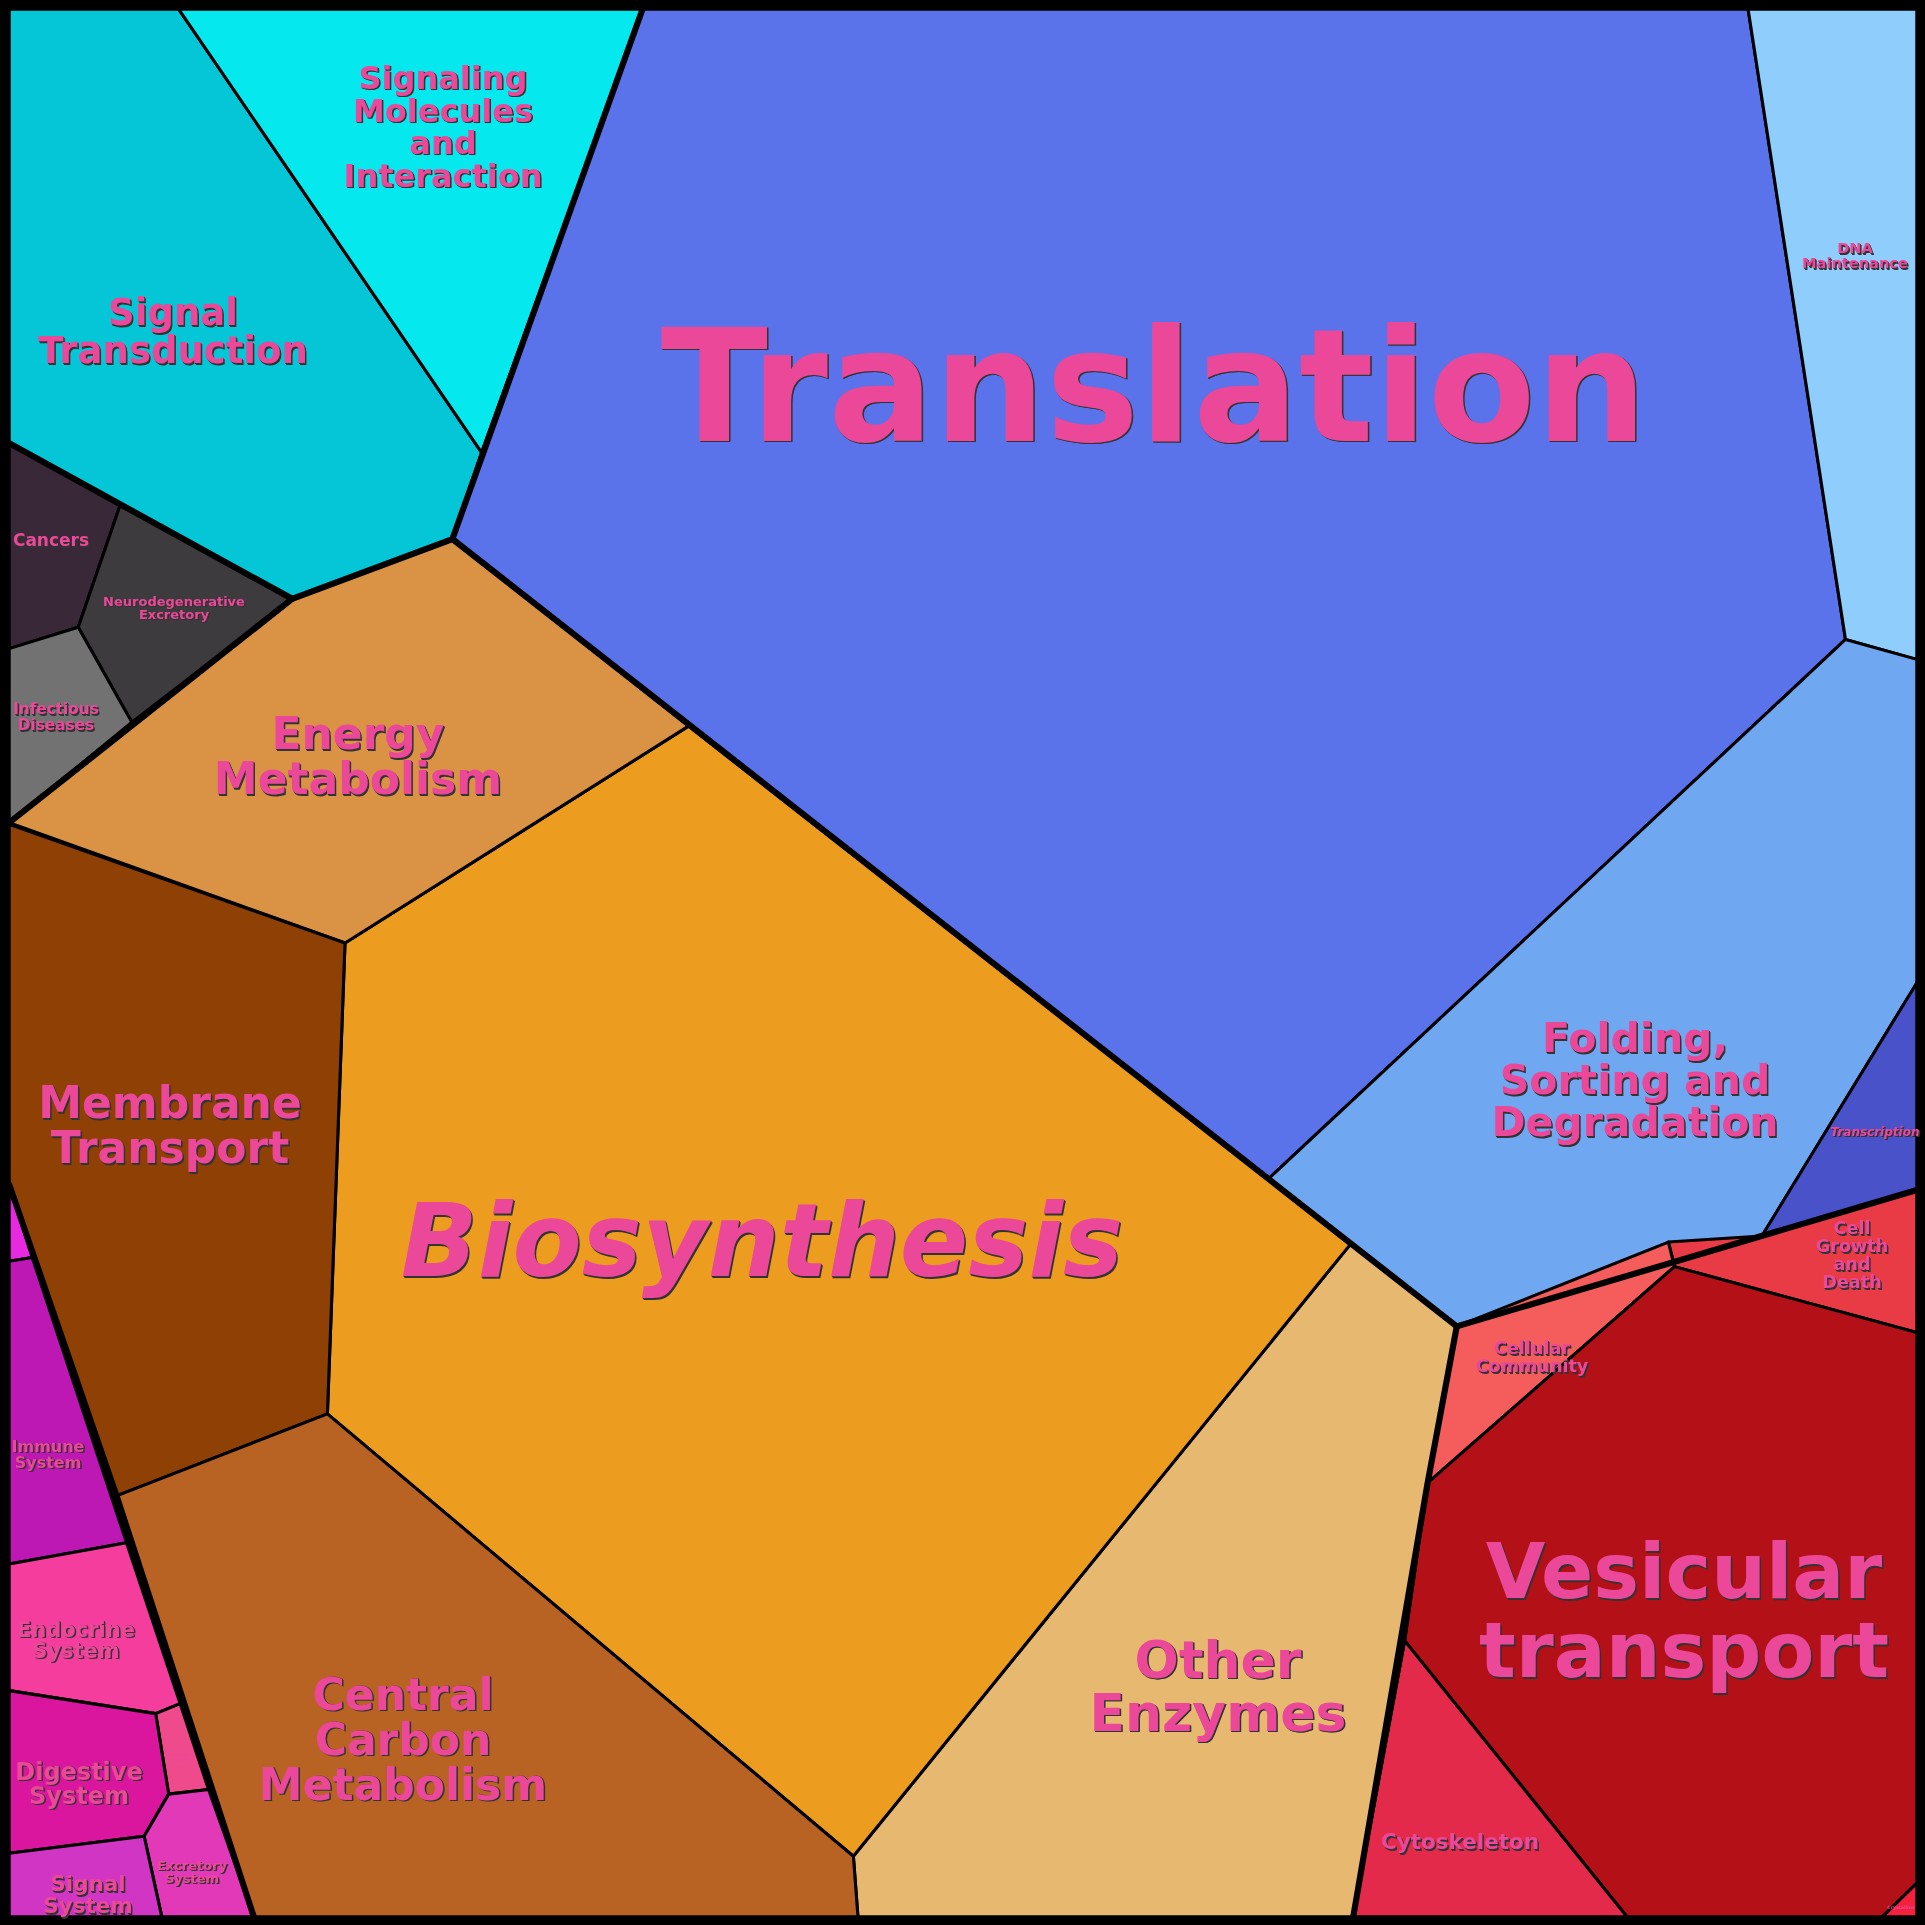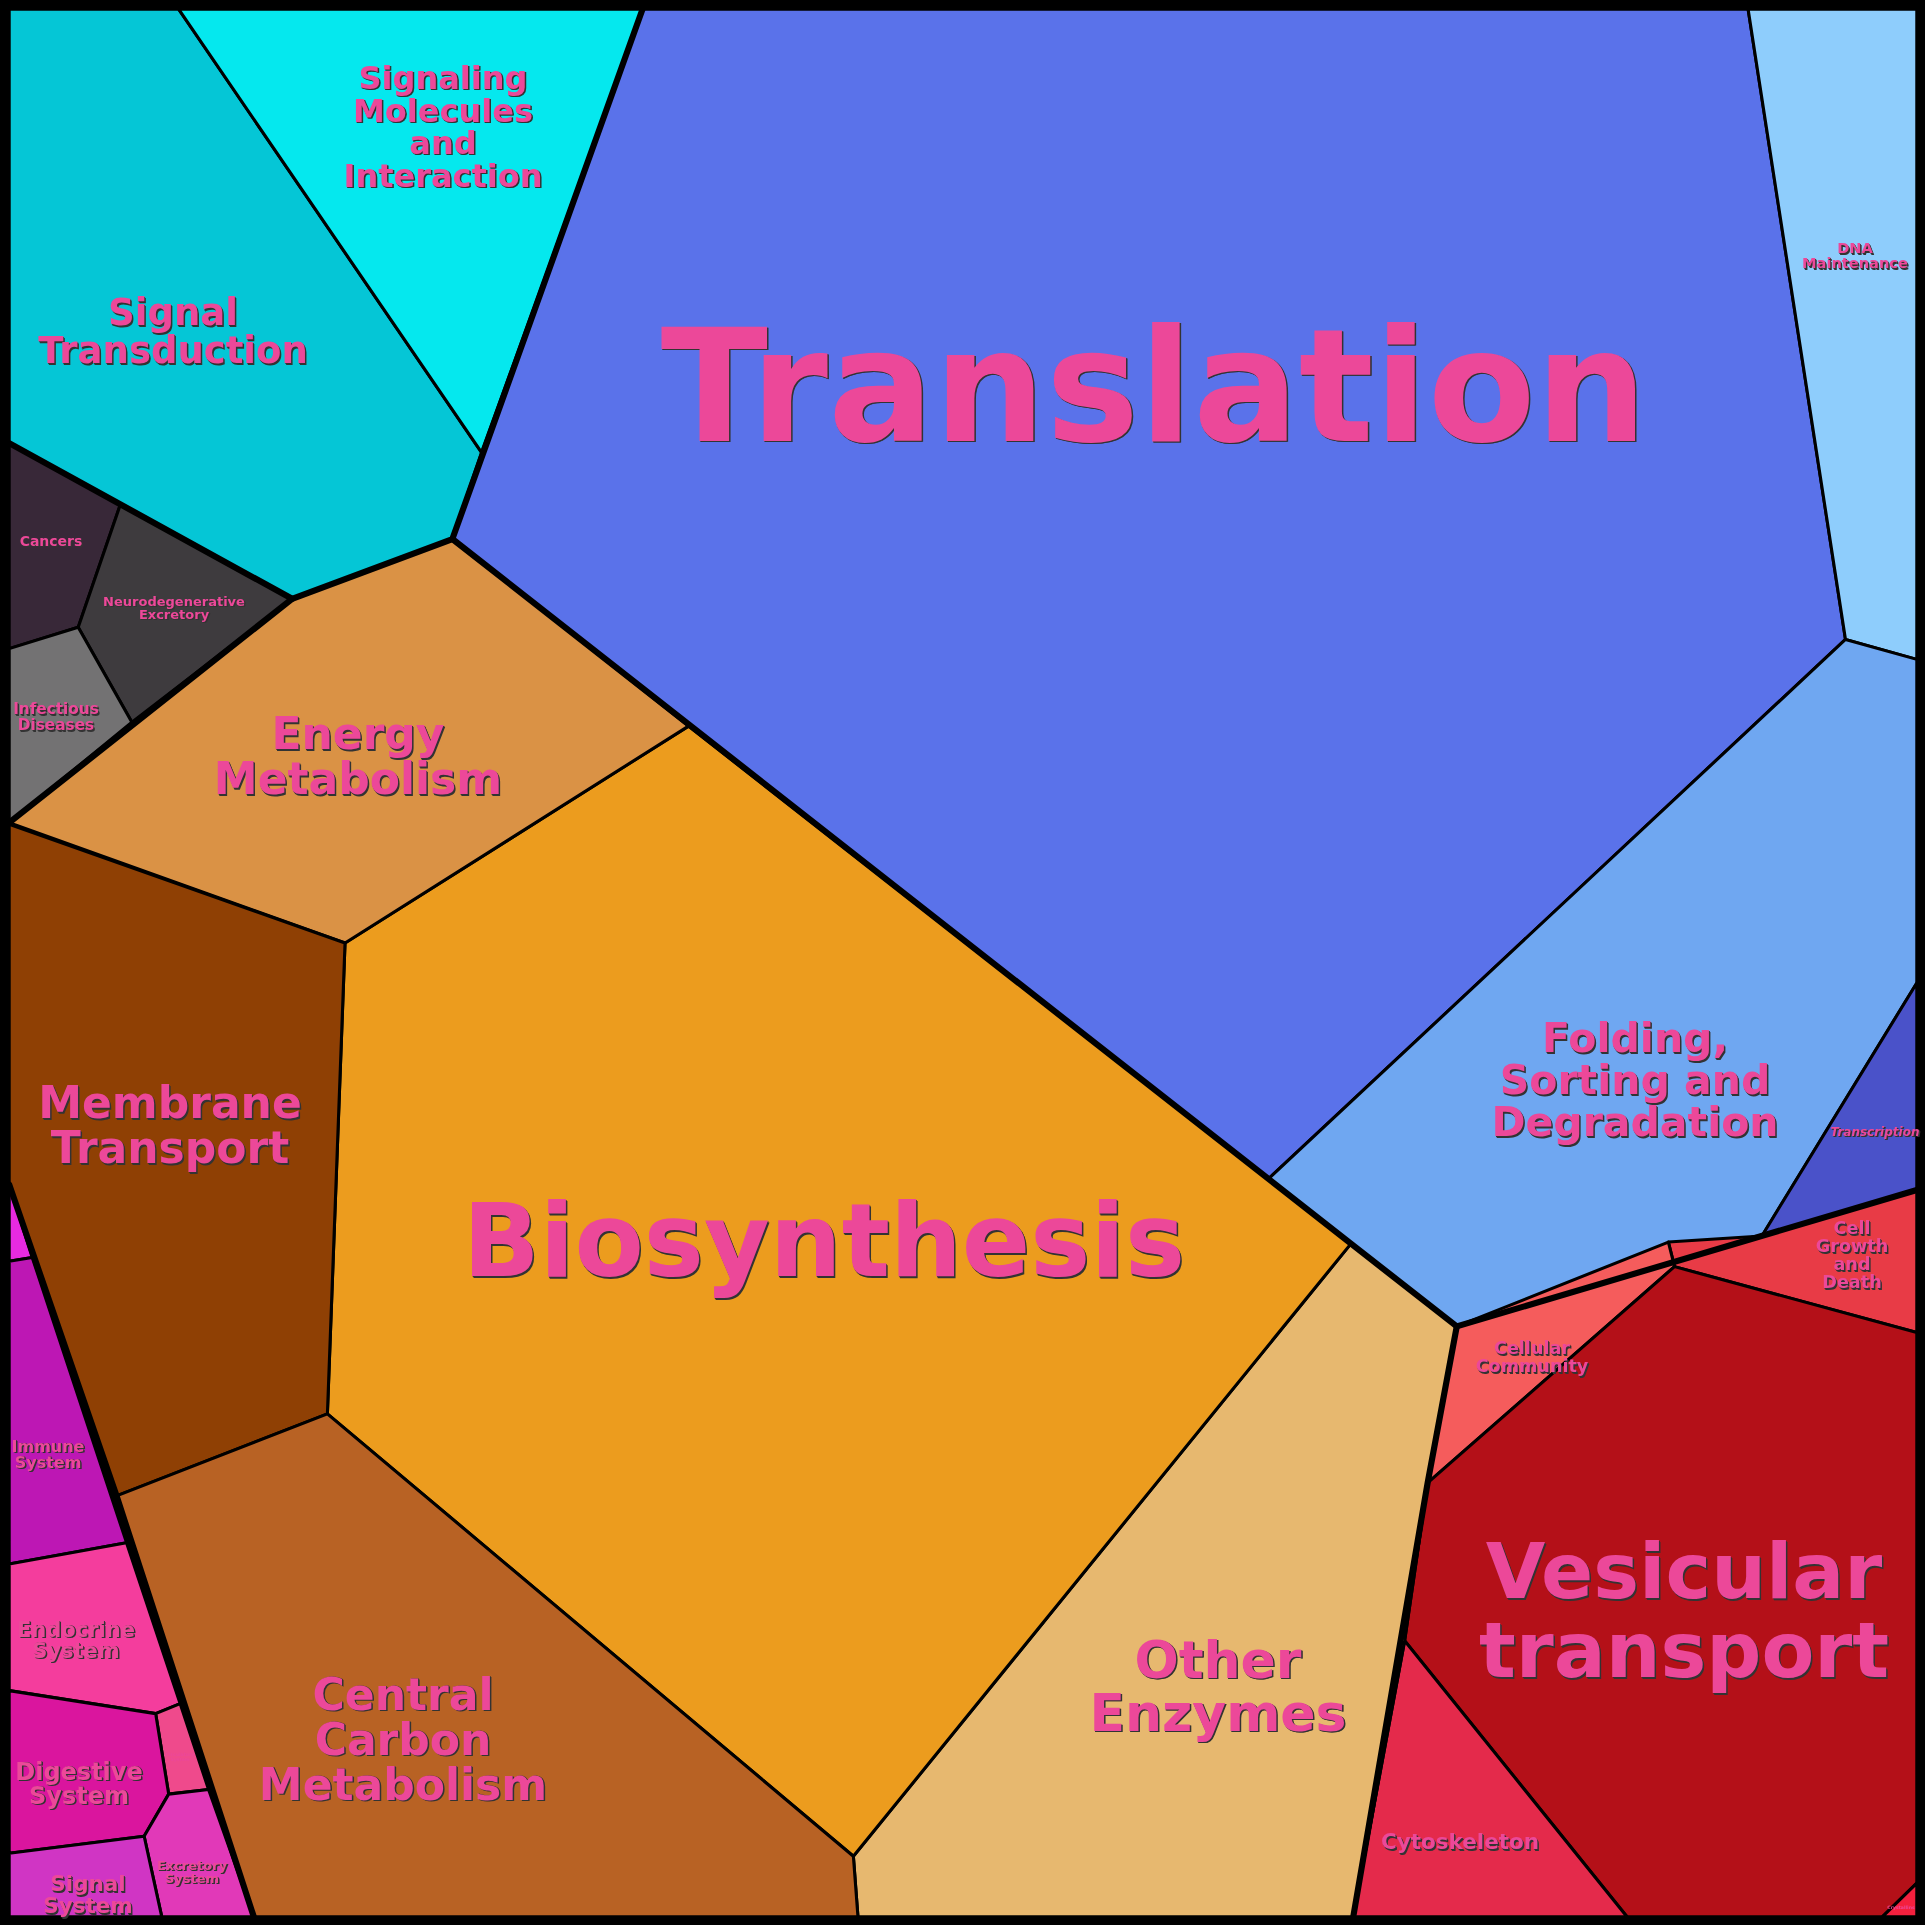--- a/index.html
+++ b/index.html
@@ -70,29 +70,29 @@
   <div class="label" style="left: 1852px; top: 1256px; font-size: 17.6px;">Cell Growth
 and Death</div>
   <div class="label" style="left: 1520px; top: 1358px; font-size: 17.6px; margin-left: 12px;">Cellular
 Community</div>
   <div class="label" style="left: 1684px; top: 1612px; font-size: 77px;">Vesicular
 transport</div>
   <div class="label" style="left: 1460px; top: 1842px; font-size: 21.5px;">Cytoskeleton</div>
   <div class="label" style="left: 1901px; top: 1908px; font-size: 4.6px; text-shadow: none;">Crystallins</div>
   <div class="label" style="left: 1218px; top: 1687px; font-size: 52px;">Other
 Enzymes</div>
-  <div class="label" style="left: 824px; top: 1242px; font-size: 101px;">Biosynthesis</div>
+  <div class="label" style="left: 762px; top: 1242px; font-size: 101px; font-style: italic;">Biosynthesis</div>
   <div class="label" style="left: 358px; top: 757px; font-size: 44px;">Energy
 Metabolism</div>
   <div class="label" style="left: 170px; top: 1126px; font-size: 44px;">Membrane
 Transport</div>
   <div class="label" style="left: 403px; top: 1740px; font-size: 44px;">Central
 Carbon
 Metabolism</div>
-  <div class="label" style="left: 51px; top: 541px; font-size: 14px;">Cancers</div>
+  <div class="label" style="left: 51px; top: 541px; font-size: 17px;">Cancers</div>
   <div class="label" style="left: 174px; top: 608px; font-size: 13px;">Neurodegenerative
 Excretory</div>
   <div class="label" style="left: 56px; top: 718px; font-size: 15.3px;">Infectious
 Diseases</div>
   <div class="label" style="left: 18.4px; top: 1227px; font-size: 2.3px; text-shadow: none;"></div>
   <div class="label" style="left: 48px; top: 1455px; font-size: 16px;">Immune
 System</div>
   <div class="label" style="left: 76px; top: 1641px; font-size: 21px;">Endocrine
 System</div>
   <div class="label" style="left: 180px; top: 1758px; font-size: 4.6px; text-shadow: none;">Circulatory

